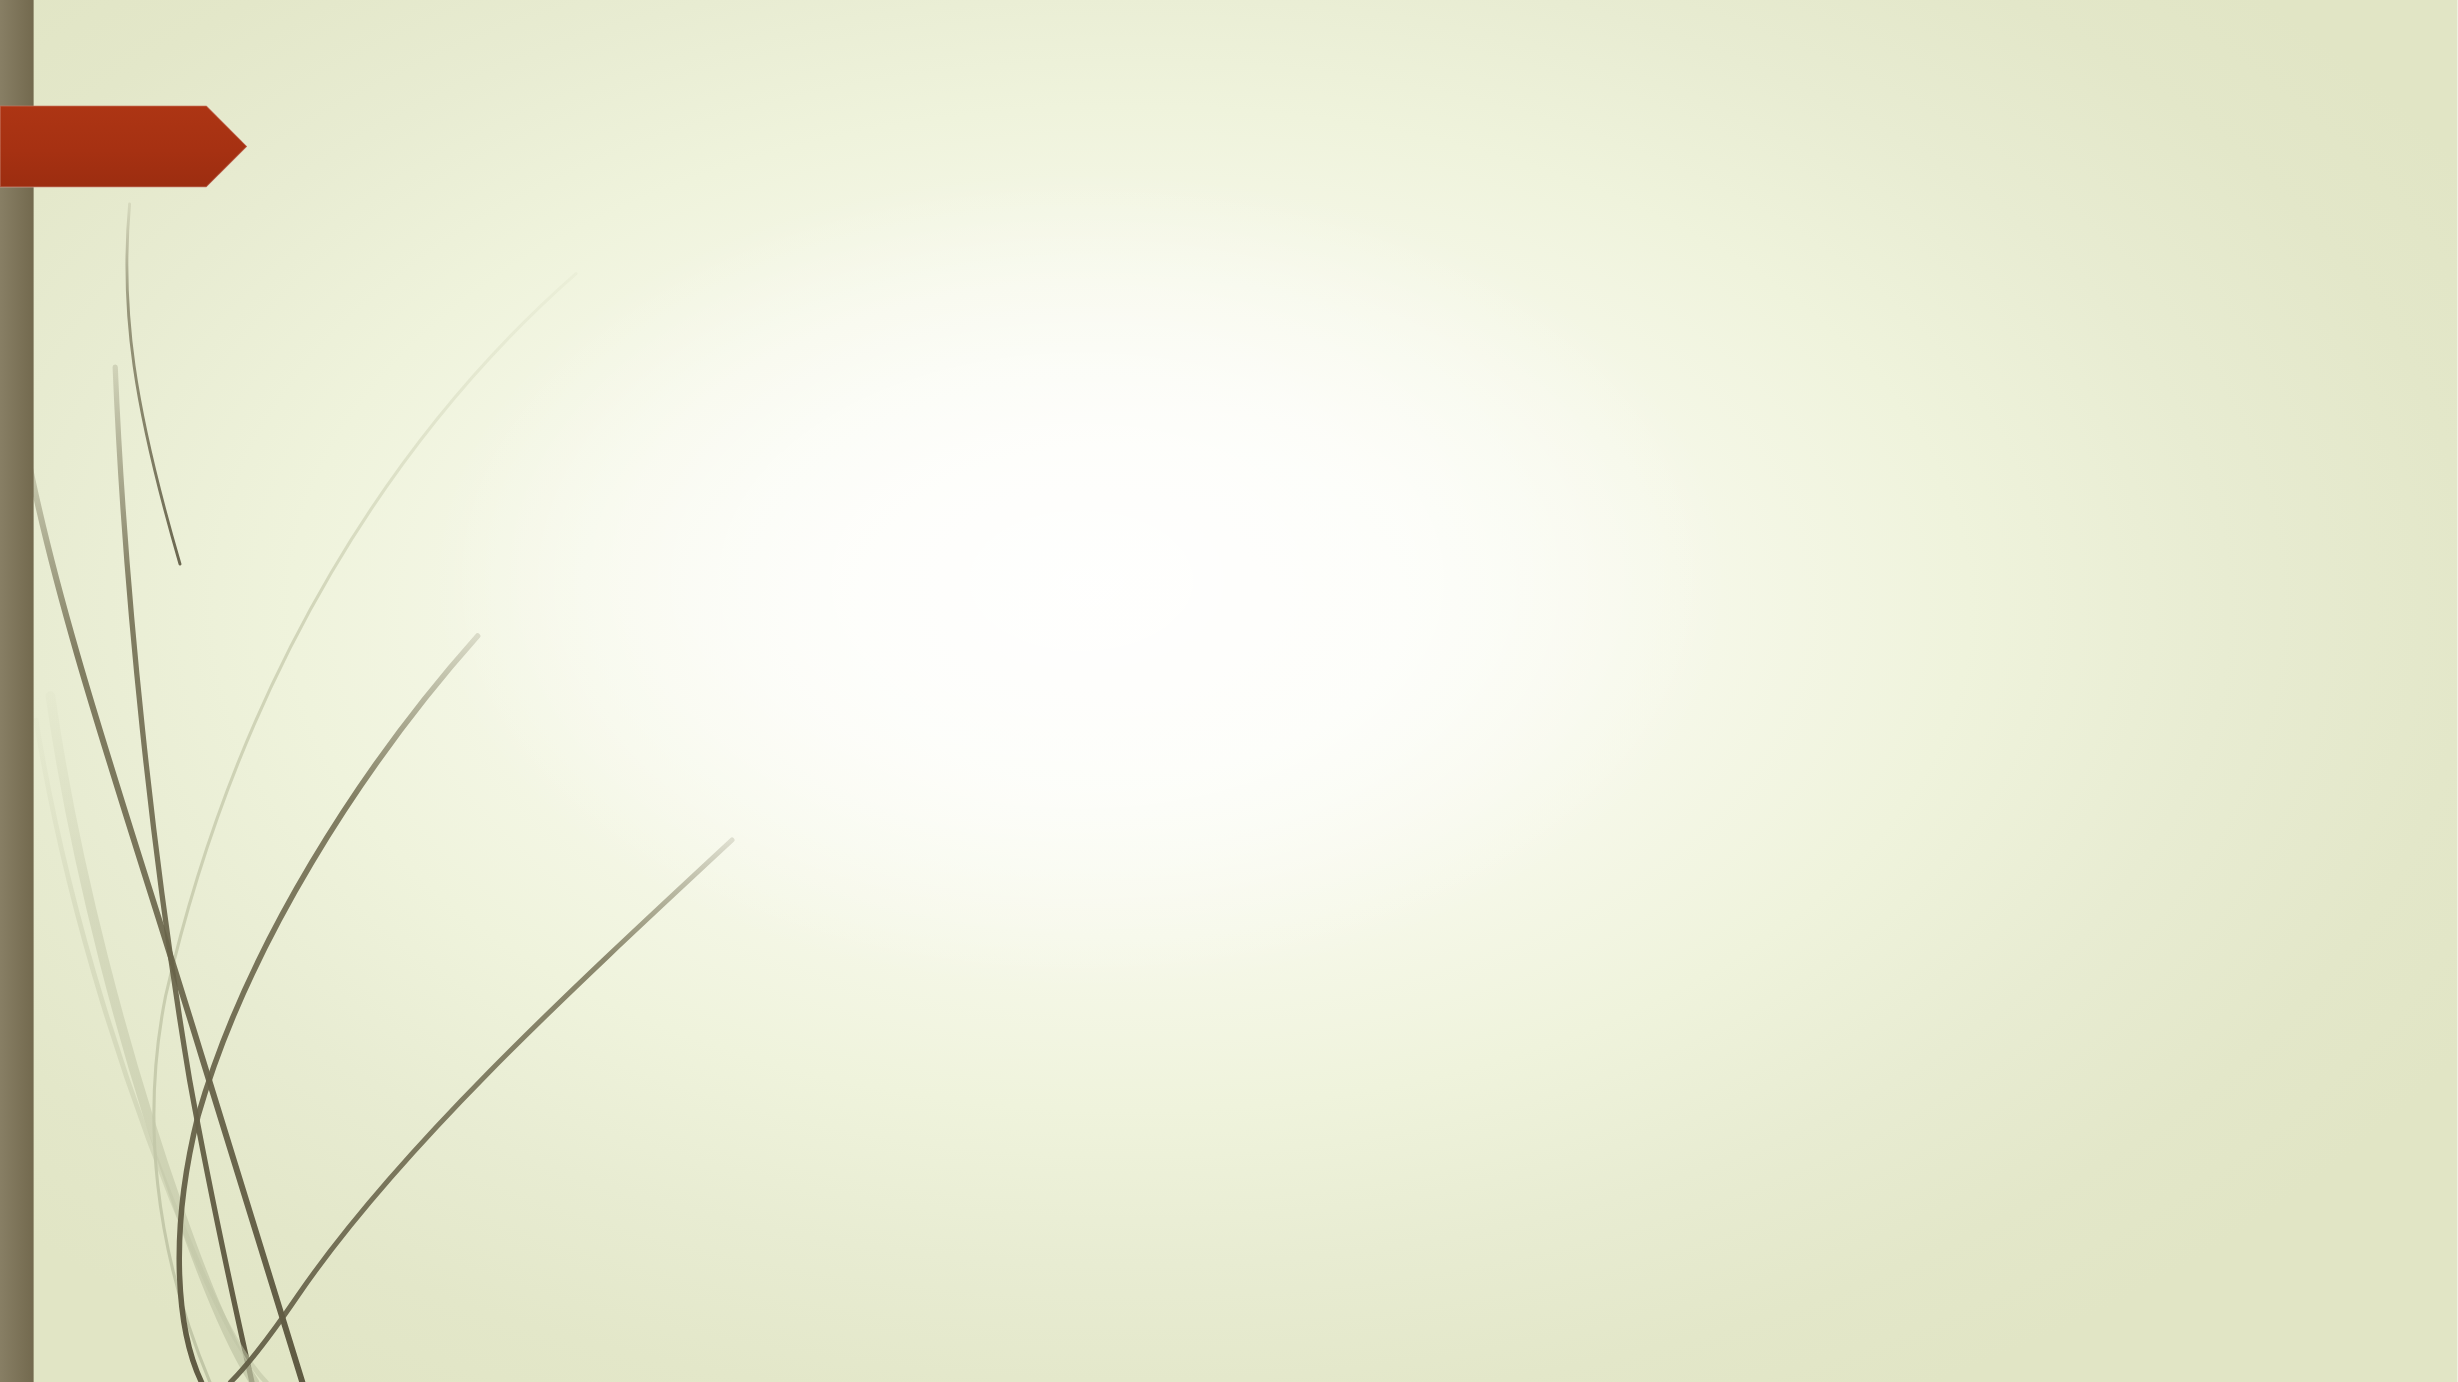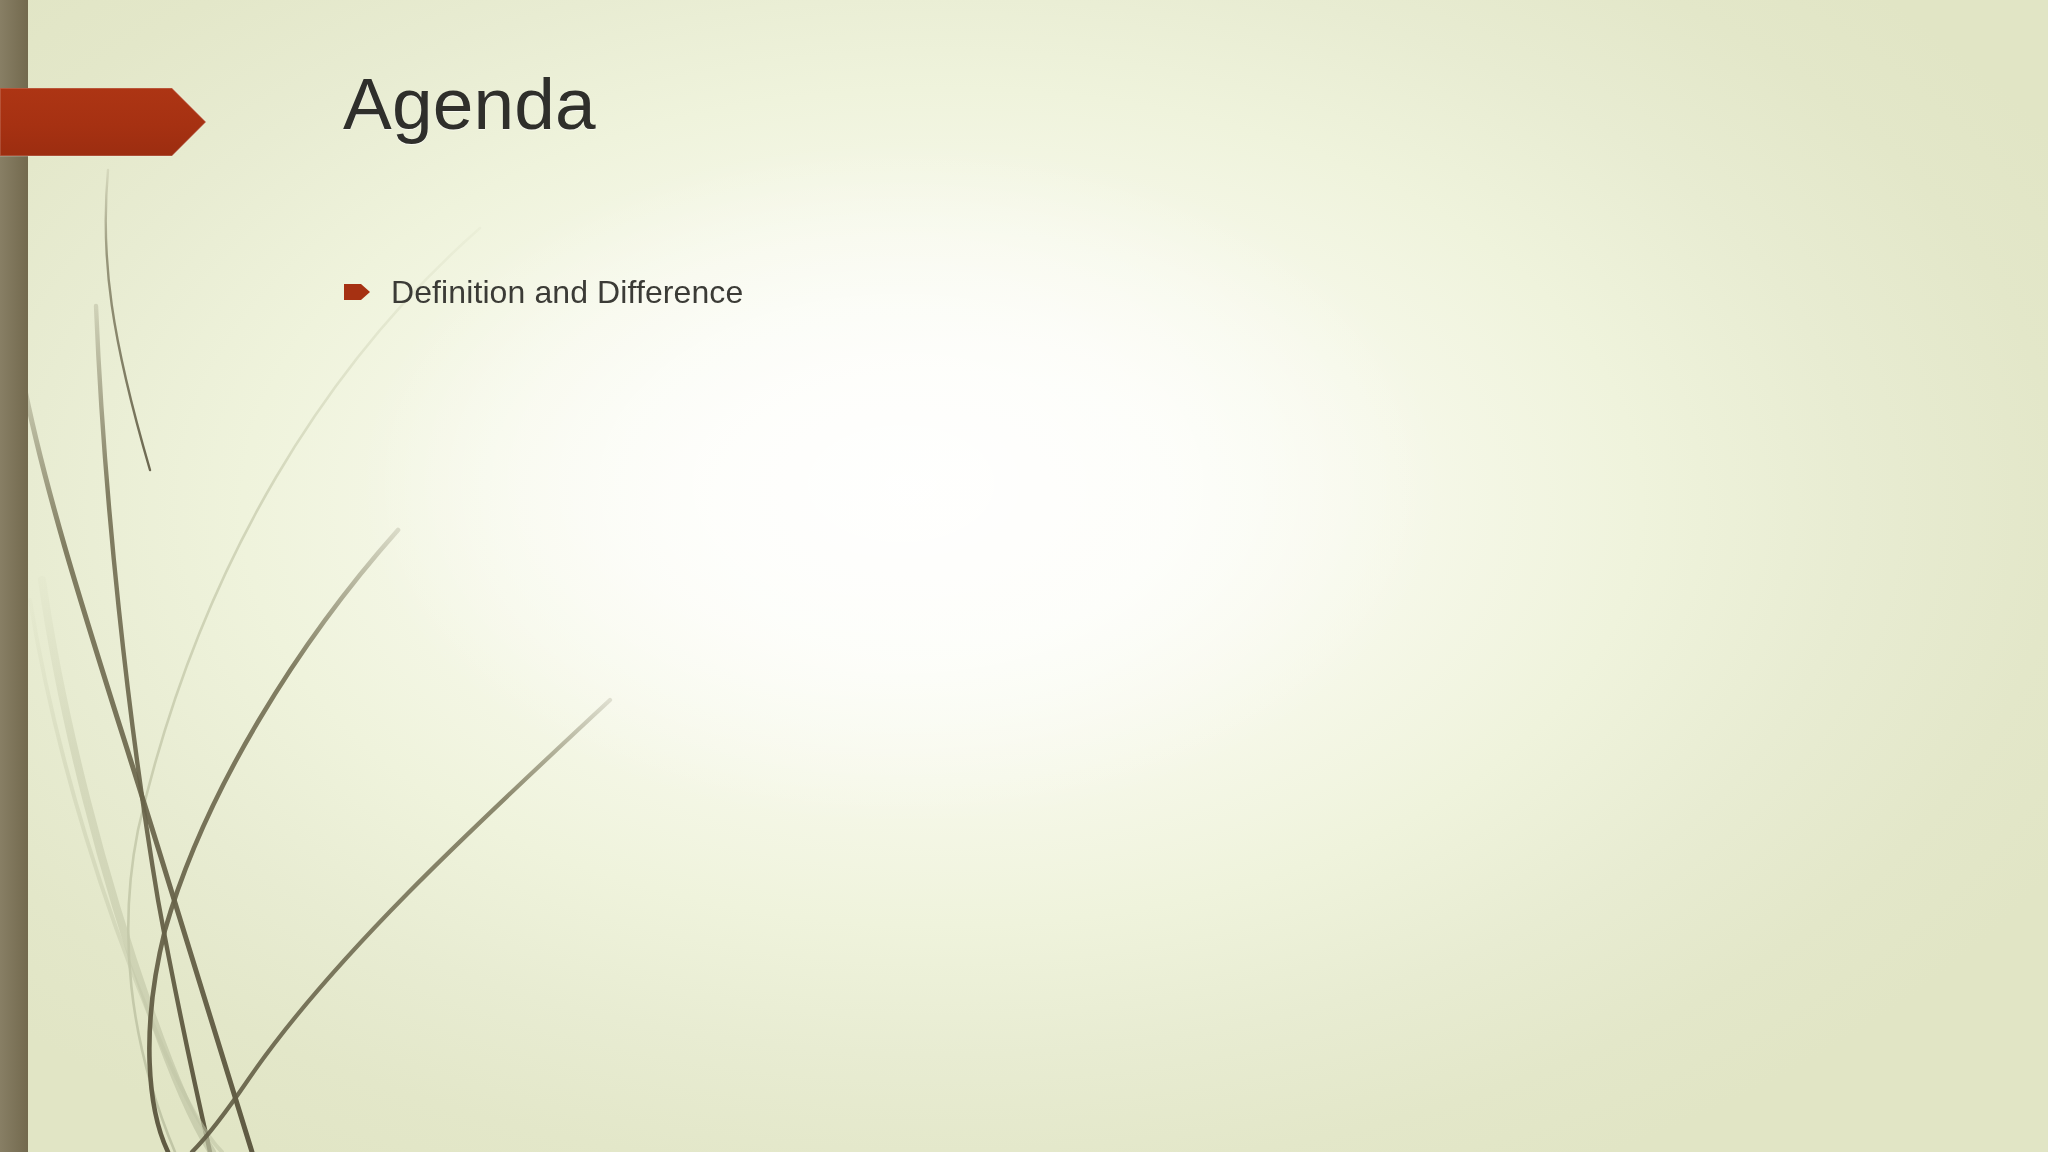--- a/index.html
+++ b/index.html
@@ -178,29 +178,22 @@
           <stop offset="0%" stop-color="#ad3514"></stop>
           <stop offset="55%" stop-color="#a63112"></stop>
           <stop offset="100%" stop-color="#9c2d10"></stop>
         </linearGradient>
       </defs>
       <path d="M0 0 L172 0 L206 34 L172 68 L0 68 Z" fill="url(#ribbonGrad)"></path>
       <path d="M0 0 L172 0 L206 34 L172 68 L0 68 Z" fill="none" stroke="rgba(255,255,255,0.22)" stroke-width="1.4"></path>
     </svg>
   </div>
 
-  <div id="title">Agenda</div>
 
   <div id="bullet-list">
 
-    <div class="bullet-row">
-      <svg class="bullet-marker" viewBox="0 0 26 20" xmlns="http://www.w3.org/2000/svg">
-        <path d="M0 2 L17 2 L26 10 L17 18 L0 18 Z" fill="#a63112"></path>
-      </svg>
-      <span class="bullet-text">Definition and Difference</span>
-    </div>
 
 
 
 
   </div>
 
 </div>
 
 </body></html>

